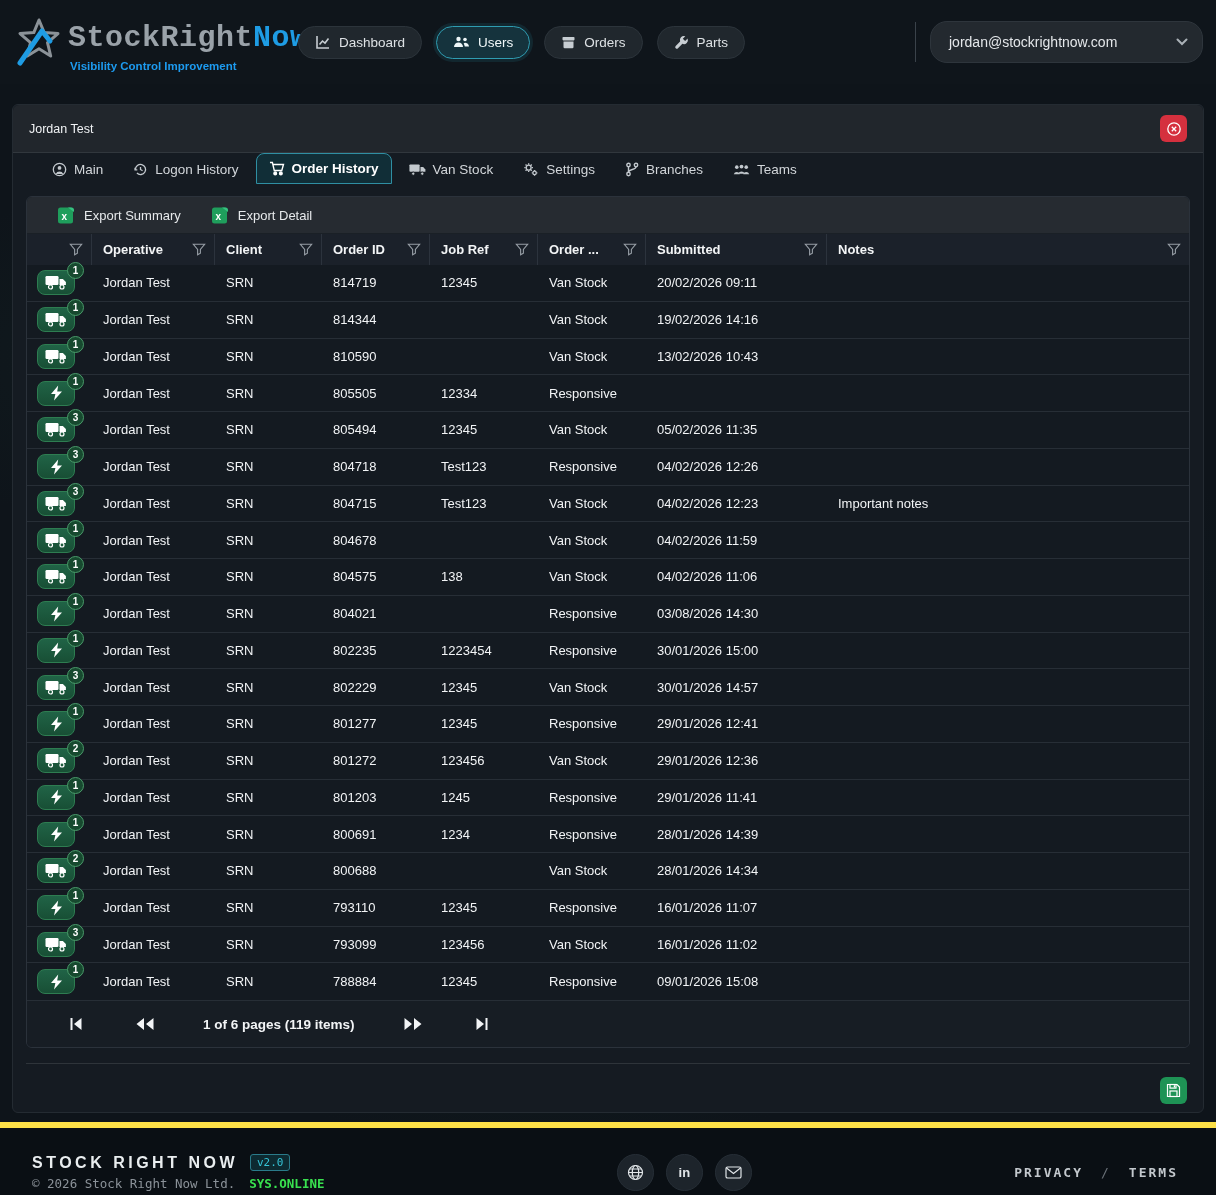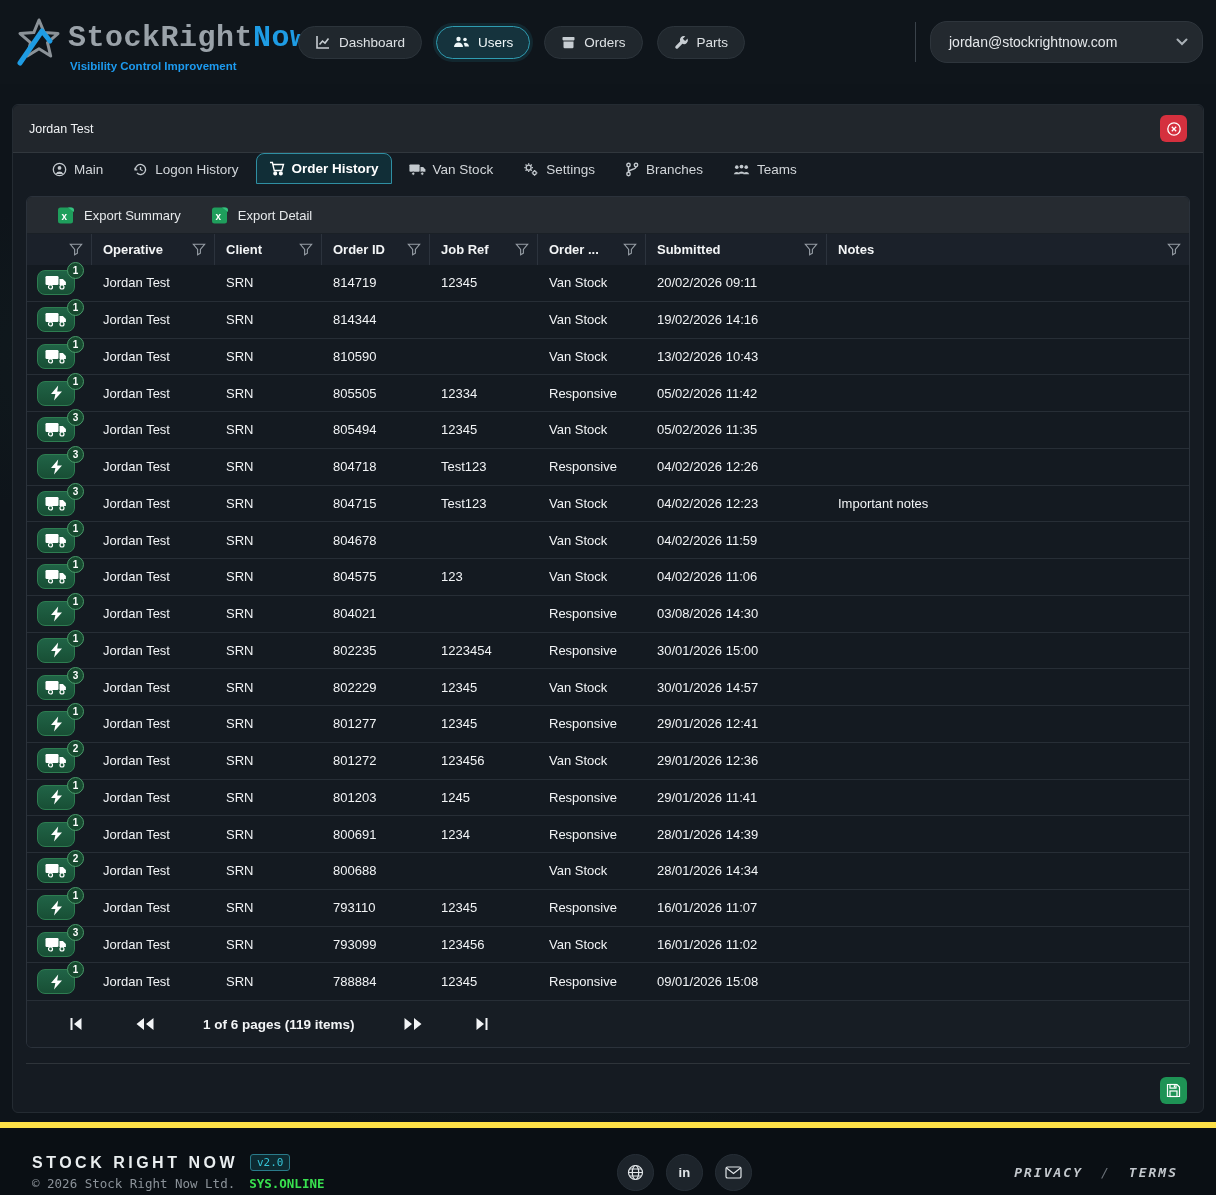--- a/index.html
+++ b/index.html
@@ -96,21 +96,21 @@
   .f-version { font-family:"DejaVu Sans Mono", monospace; font-size:11px; color:#35c3d6;
     border:1px solid #2a7b8a; background:#0d2a31; padding:1px 6px; border-radius:3px; }
   .f-copyline { display:flex; gap:14px; font-family:"DejaVu Sans Mono", monospace; font-size:12.5px; }
   .f-copy { color:#8b9299; }
   .f-sys { color:#39e14f; font-weight:700; }
   .f-social { display:flex; gap:12px; margin:0 auto; padding-left:30px; }
   .social-circle { width:37px; height:37px; border-radius:50%; background:#1d242b; border:1px solid #262e36;
     display:flex; align-items:center; justify-content:center; color:#e2e6e9; cursor:pointer; }
   .linkedin-text { font-size:13px; font-weight:700; color:#e2e6e9; }
   .f-links { display:flex; align-items:flex-start; gap:18px; font-family:"DejaVu Sans Mono", monospace;
-    font-size:13px; font-weight:700; letter-spacing:2px; color:#c3c8cd;font-style:italic; }
+    font-size:13px; font-weight:700; letter-spacing:2px; color:#c3c8cd; }
   .f-slash { color:#6b7279; font-weight:400; }
   .f-link { cursor:pointer; }
 </style>
 </head>
 <body>
 
 <div class="navbar">
   <div class="brand">
     <span class="brand-star">
       <svg width="46" height="50" viewBox="0 0 46 50">
@@ -438,21 +438,20 @@
           </svg>
         </span>
         <span class="count-badge">1</span>
       </span>
     </div>
     <div class="td">Jordan Test</div>
     <div class="td">SRN</div>
     <div class="td">805505</div>
     <div class="td">12334</div>
     <div class="td">Responsive</div>
-    <div class="td">05/02/2026 11:42</div>
     <div class="td"></div>
   </div>
         <div class="gridrow trow">
     <div class="td td-icon">
       <span class="type-wrap">
         <span class="type-btn">
           <svg class="ic-truck" width="22" height="15" viewBox="0 0 22 15">
             <rect x="0.5" y="1" width="13" height="9" rx="1.2" fill="#fff"></rect>
             <path d="M14.5 4h3.4l3 3v3h-6.4z" fill="#fff"></path>
             <circle cx="5.5" cy="12" r="2" fill="#1d5b3c" stroke="#fff" stroke-width="1.2"></circle>
@@ -548,21 +547,21 @@
             <circle cx="17" cy="12" r="2" fill="#1d5b3c" stroke="#fff" stroke-width="1.2"></circle>
           </svg>
 
         </span>
         <span class="count-badge">1</span>
       </span>
     </div>
     <div class="td">Jordan Test</div>
     <div class="td">SRN</div>
     <div class="td">804575</div>
-    <div class="td">123</div>
+    <div class="td">138</div>
     <div class="td">Van Stock</div>
     <div class="td">04/02/2026 11:06</div>
     <div class="td"></div>
   </div>
         <div class="gridrow trow">
     <div class="td td-icon">
       <span class="type-wrap">
         <span class="type-btn">
 
           <svg class="ic-bolt" width="13" height="16" viewBox="0 0 13 16">

